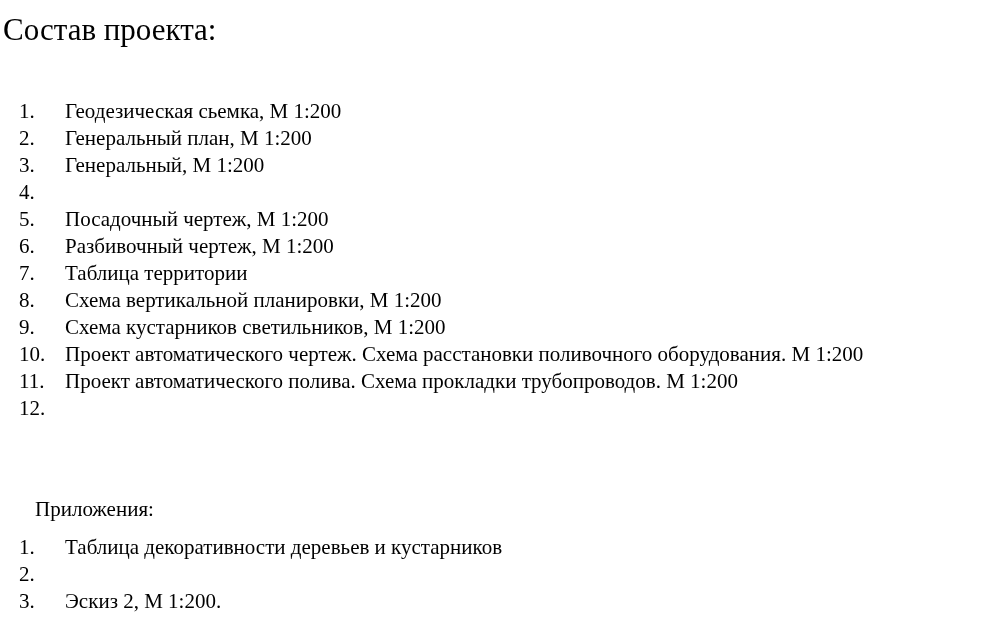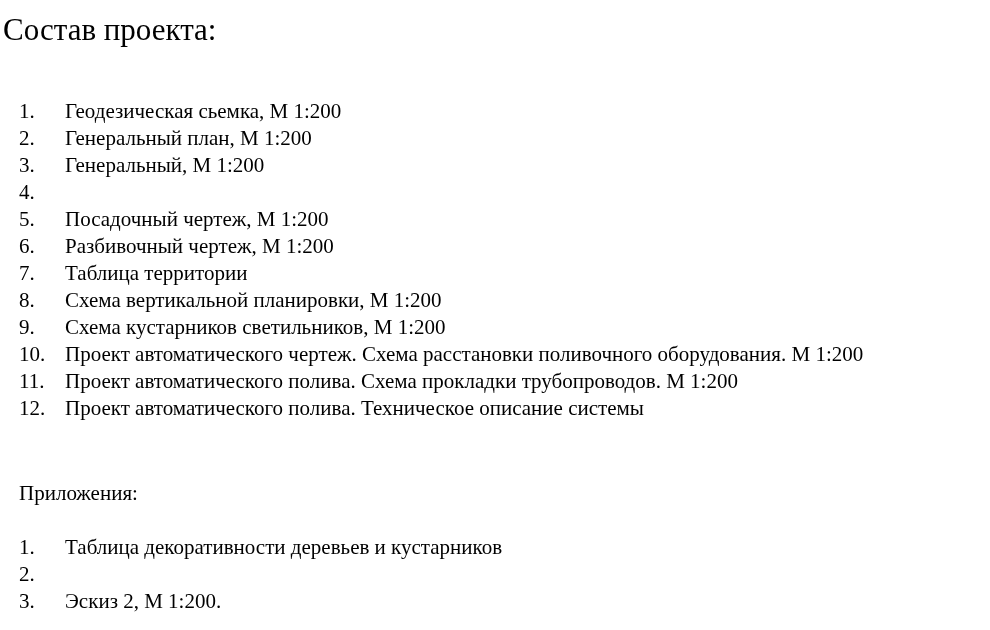--- a/index.html
+++ b/index.html
@@ -3,21 +3,21 @@
   <meta charset="utf-8">
   <style>
     html, body { margin: 0; padding: 0; background: #ffffff; }
     body { width: 990px; height: 630px; overflow: hidden; position: relative;
            font-family: "Liberation Serif", "DejaVu Serif", serif; color: #000; }
     .title { position: absolute; left: 3px; top: 10px; font-size: 31px; line-height: 40px; margin: 0; font-weight: normal; }
     .list { position: absolute; left: 19px; margin: 0; padding: 0; list-style: none; }
     .list li { height: 27px; line-height: 27px; font-size: 21px; white-space: nowrap; display: flex; }
     .num { width: 46px; display: inline-block; }
     .main-list { top: 98px; }
-    .sub-title { position: absolute; left: 19px; top: 480px; font-size: 21px; line-height: 27px; margin: 0; font-weight: normal; }
+    .sub-title { position: absolute; left: 19px; top: 480px; font-size: 21px; line-height: 27px; margin: 16px; font-weight: normal; }
     .app-list { top: 534px; }
   </style>
 </head>
 <body>
 
 <h1 class="title">Состав проекта:</h1>
 
 <ul class="list main-list">
   <li>
       <span class="num">1.</span>
@@ -57,21 +57,20 @@
   <li>
       <span class="num">10.</span>
       <span>Проект автоматического чертеж. Схема расстановки поливочного оборудования. М 1:200</span>
     </li>
   <li>
       <span class="num">11.</span>
       <span>Проект автоматического полива. Схема прокладки трубопроводов. М 1:200</span>
     </li>
   <li>
       <span class="num">12.</span>
-      <span>Проект автоматического полива. Техническое описание системы</span>
     </li>
 </ul>
 
 <h2 class="sub-title">Приложения:</h2>
 
 <ul class="list app-list">
   <li>
       <span class="num">1.</span>
       <span>Таблица декоративности деревьев и кустарников</span>
     </li>

